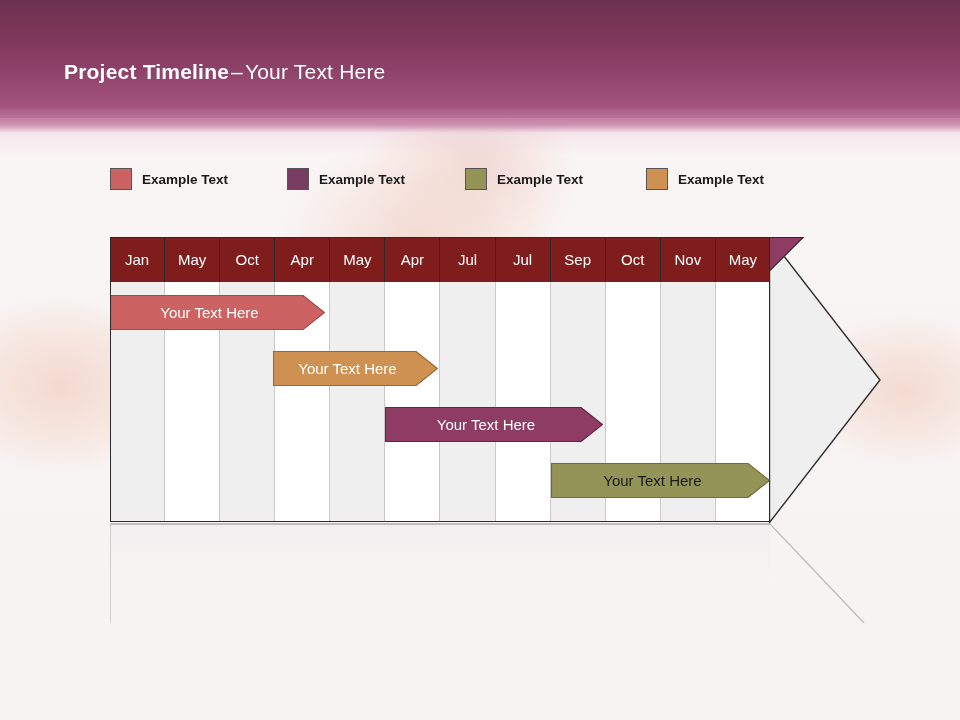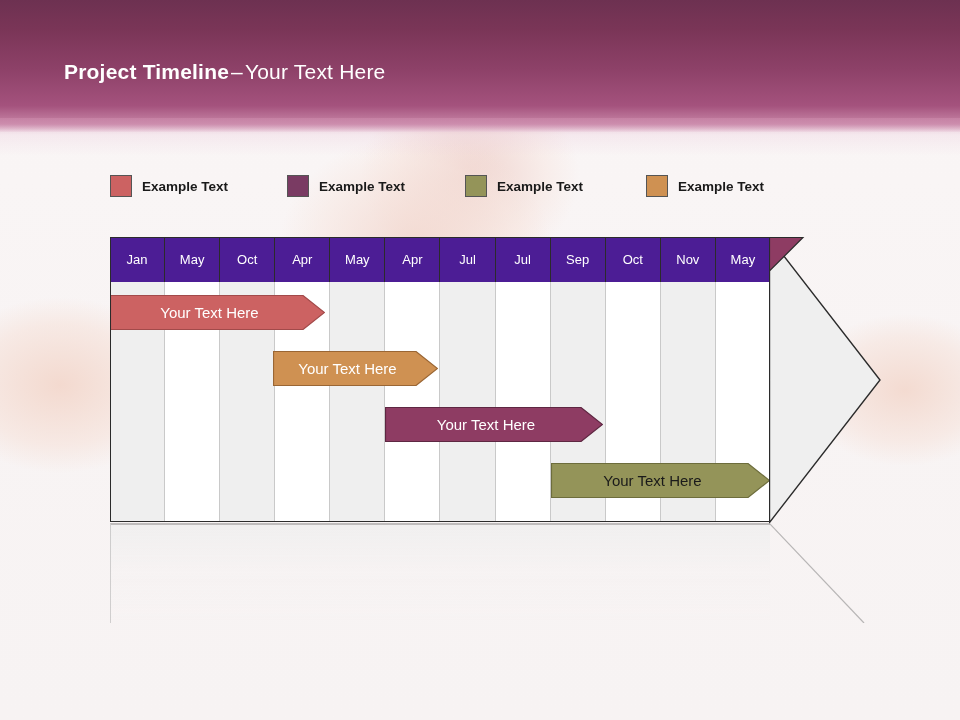--- a/index.html
+++ b/index.html
@@ -67,21 +67,20 @@
     left: 110px;
     top: 168px;
     width: 720px;
     height: 26px;
   }
   .legend-item {
     position: absolute;
     display: flex;
     align-items: center;
     white-space: nowrap;
-    margin-top: 7px;
   }
   .legend-swatch {
     width: 20px;
     height: 20px;
     border: 1px solid #555;
     margin-right: 10px;
     flex: 0 0 auto;
   }
   .legend-label {
     font-size: 13.5px;
@@ -134,25 +133,25 @@
   .months {
     position: absolute;
     left: 0; top: 0;
     width: 660px;
     height: 45px;
     display: flex;
     z-index: 4;
   }
   .month-cell {
     flex: 1 1 0;
-    background: #4c1d95;
+    background: #7f1d1d;
     border-right: 1px solid #2b2b2b;
     box-sizing: border-box;
     color: #ffffff;
-    font-size: 13px;
+    font-size: 15px;
     display: flex;
     align-items: center;
     justify-content: center;
   }
   .month-cell:last-child { border-right: none; }
 
   .bars {
     position: absolute;
     left: 0; top: 45px;
     width: 660px;

